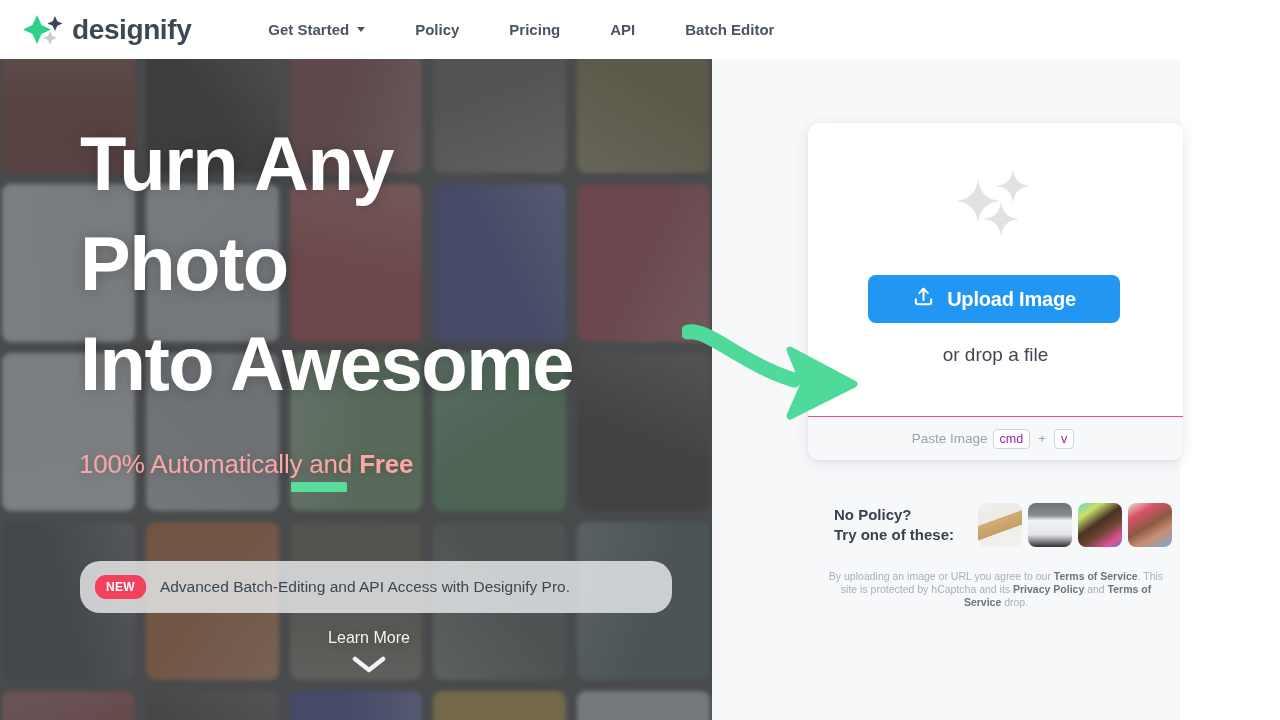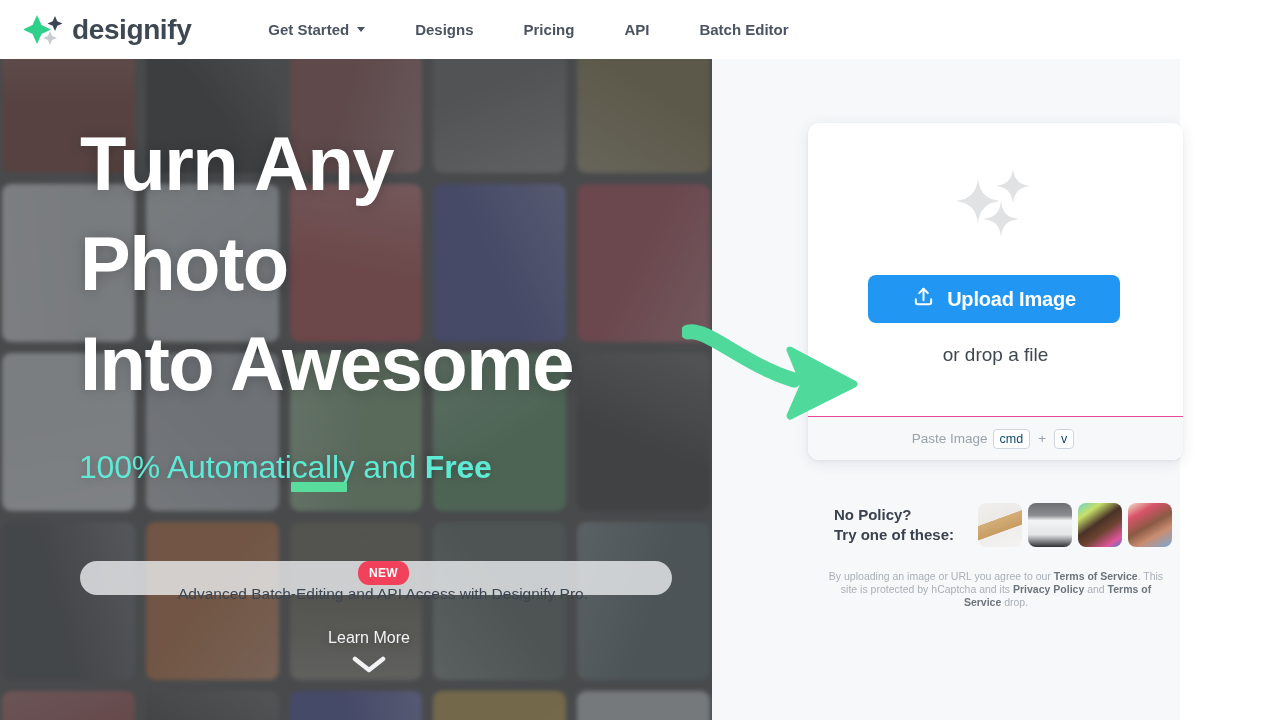--- a/index.html
+++ b/index.html
@@ -94,38 +94,37 @@
   .headline {
     position: absolute; left: 80px; top: 55px;
     color: #ffffff;
     font-size: 76px; font-weight: bold;
     line-height: 100px; letter-spacing: -1.5px;
     text-shadow: 0 1px 14px rgba(0,0,0,0.22);
   }
   .headline div { white-space: nowrap; }
   .subhead {
     position: absolute; left: 79px; top: 390px;
-    color: #5eead4; font-size: 32px;
+    color: #fca5a5; font-size: 26px;
     letter-spacing: -0.2px;
     text-shadow: 0 1px 10px rgba(0,0,0,0.22);
   }
   .subhead b { font-weight: bold; position: relative; }
   .free-underline {
     position: absolute; left: 291px; top: 423px;
     width: 56px; height: 10px;
     background: #59dd9d; border-radius: 1px;
   }
   .new-banner {
     position: absolute; left: 80px; top: 502px;
-    width: 592px; height: 34px;
+    width: 592px; height: 52px;
     background: rgba(236,238,240,0.80);
     border-radius: 20px;
     display: flex; align-items: center;
     cursor: pointer;
-    flex-direction: column;
   }
   .new-pill {
     margin-left: 15px;
     background: #f2415a; color: #fff;
     font-size: 12px; font-weight: bold;
     letter-spacing: 0.3px;
     padding: 5px 11px; border-radius: 11px;
   }
   .new-text {
     margin-left: 14px; font-size: 15.5px; color: #3c4652;
@@ -185,21 +184,21 @@
     position: absolute; left: 0; bottom: 0;
     width: 375px; height: 44px;
     background: #f7f8fa;
     border-top: 1px solid #ec4899;
     display: flex; align-items: center; justify-content: center;
     font-size: 13.5px; color: #9aa2ac;
   }
   .key {
     border: 1px solid #cfd5dc; border-radius: 4px;
     padding: 2px 6px; margin: 0 5px;
-    font-size: 12.5px; color: #0c4a6e; background: #fff;
+    font-size: 12.5px; color: #a21caf; background: #fff;
   }
   .plus { margin: 0 3px; color: #9aa2ac; }
 
   .suggest {
     position: absolute; left: 122px; top: 444px;
     width: 330px; display: flex; align-items: center;
   }
   .suggest-label {
     font-size: 15px; font-weight: bold; color: #39424e;
     line-height: 20px; white-space: nowrap;
@@ -231,21 +230,21 @@
       </svg>
     </span>
     <span class="brand-name">designify</span>
   </div>
 
   <div class="nav-links">
     <div class="nav-link">
       <span>Get Started</span>
       <i class="caret"></i>
     </div>
-    <div class="nav-link">Designs</div>
+    <div class="nav-link">Policy</div>
     <div class="nav-link">Pricing</div>
     <div class="nav-link">API</div>
     <div class="nav-link">Batch Editor</div>
   </div>
 
 </div>
 
 <div class="stage">
 
   <div class="hero">

